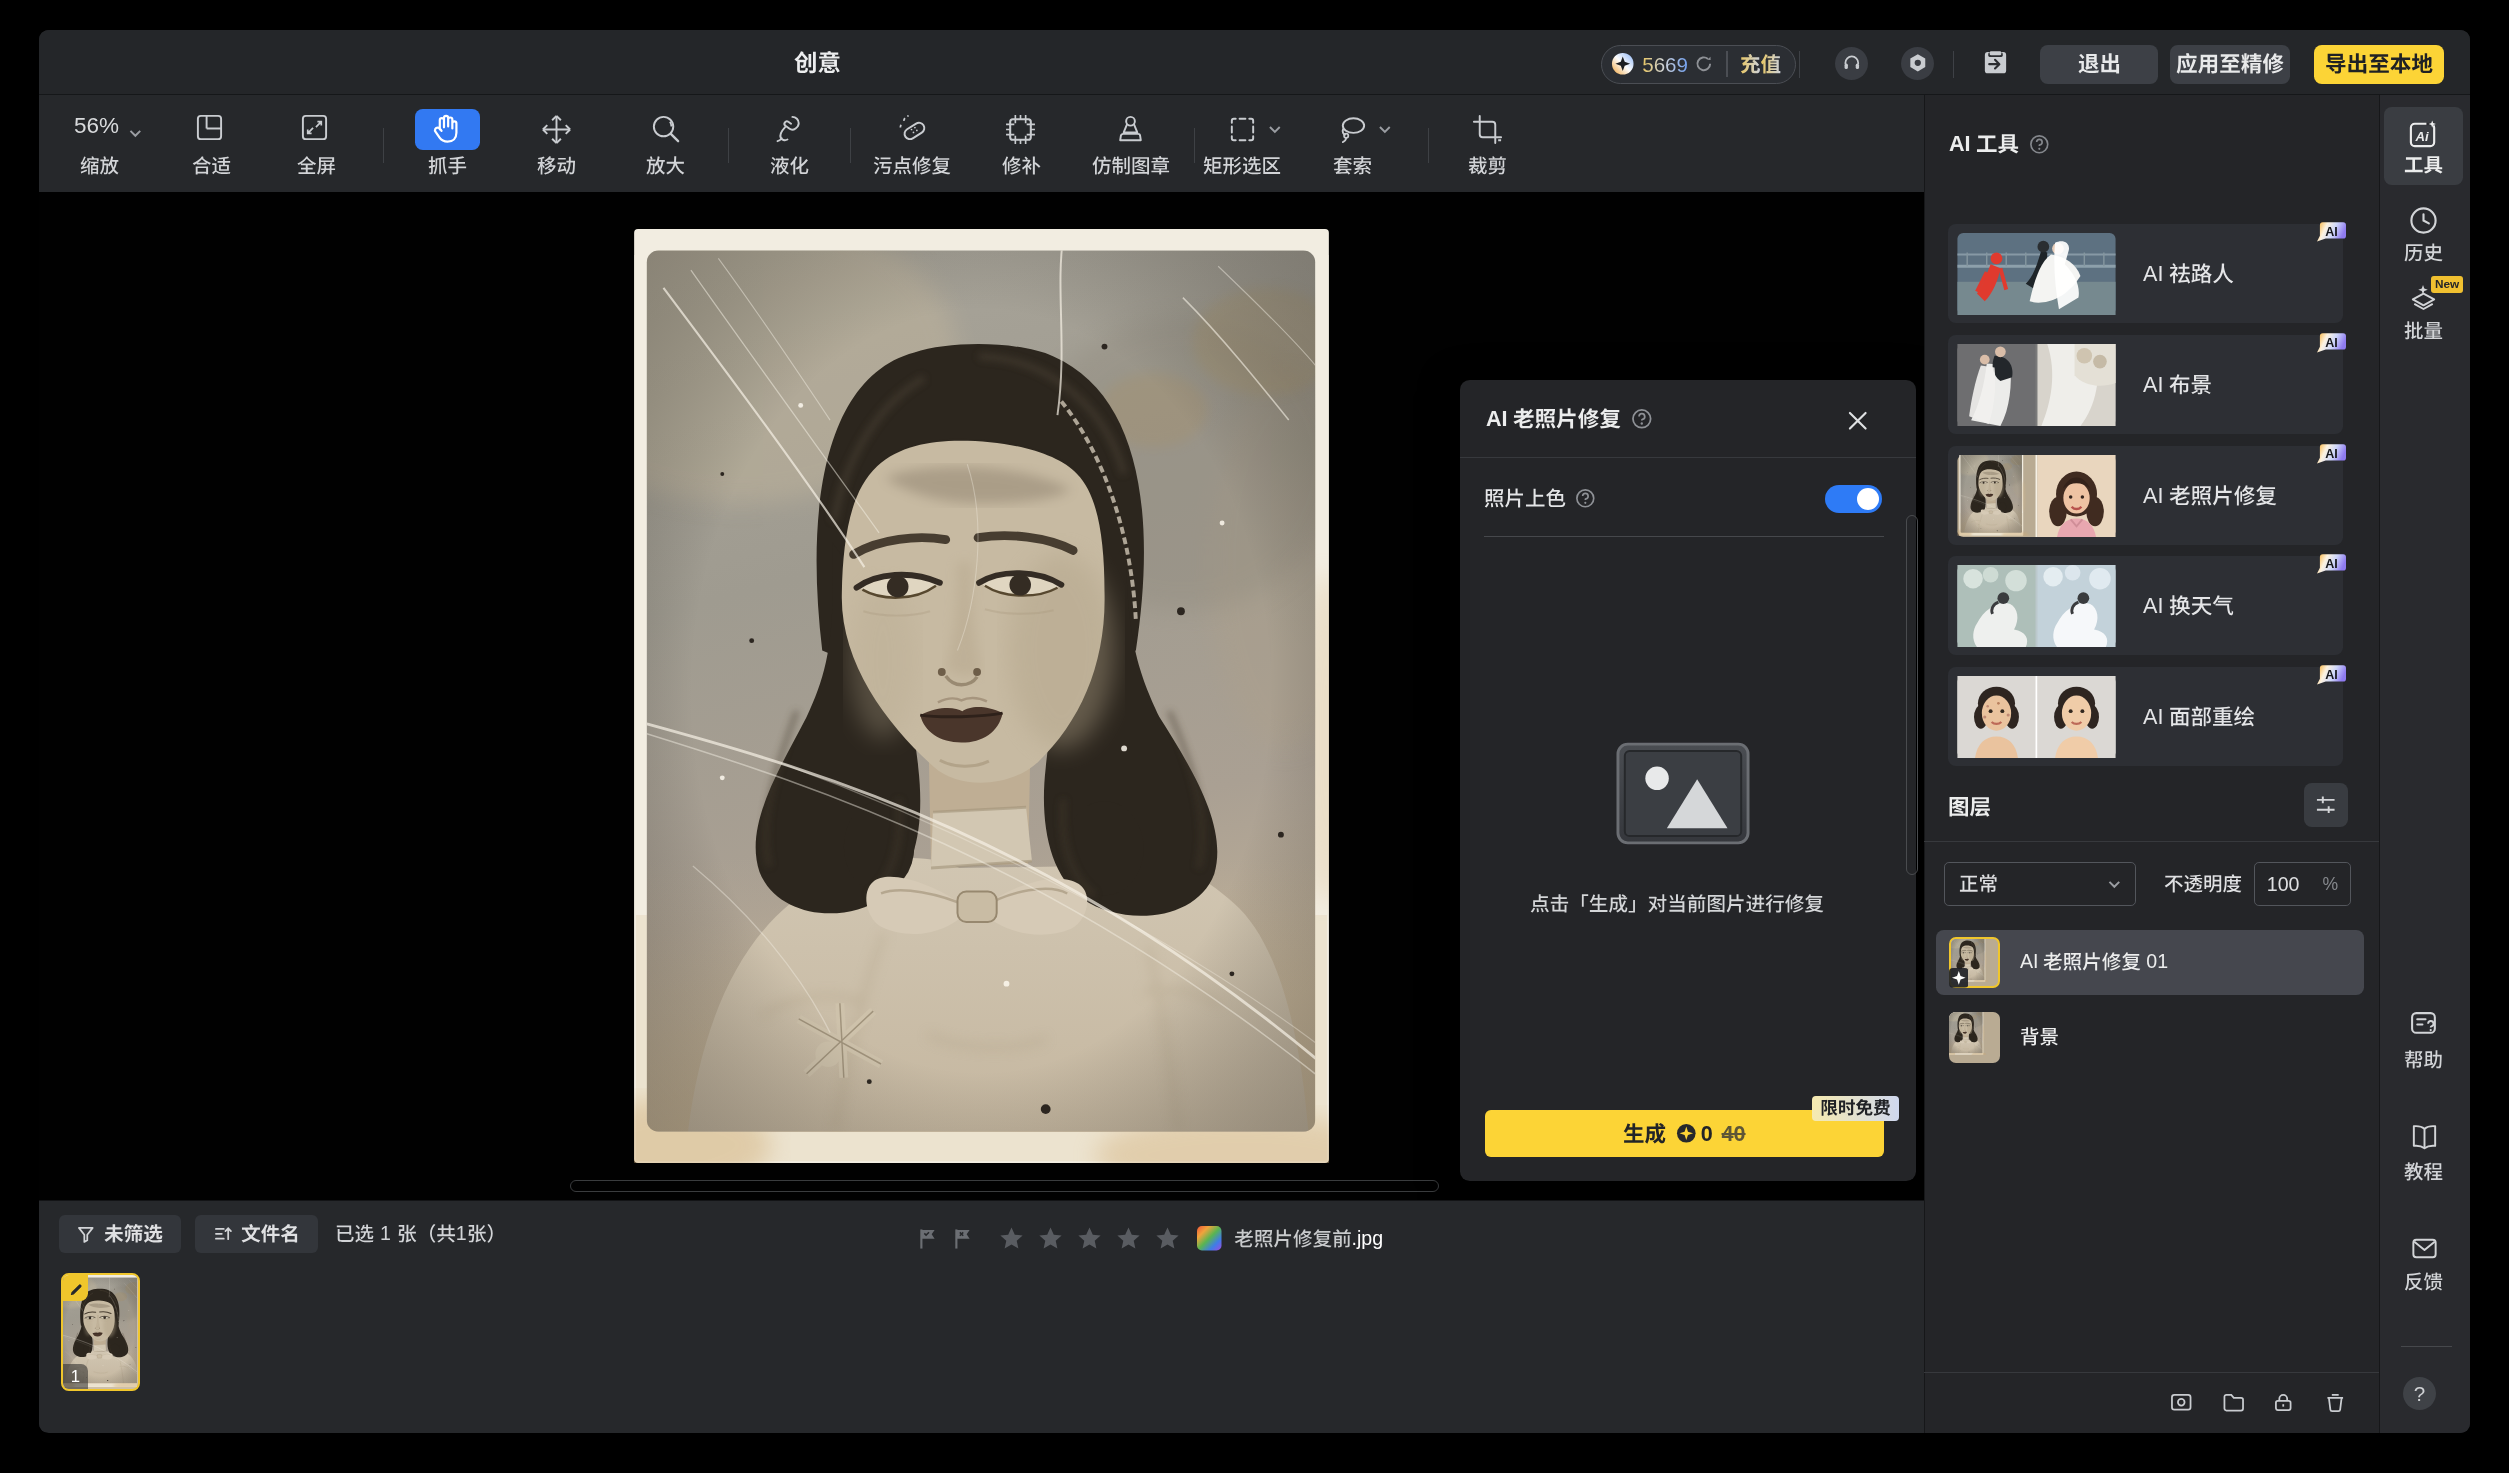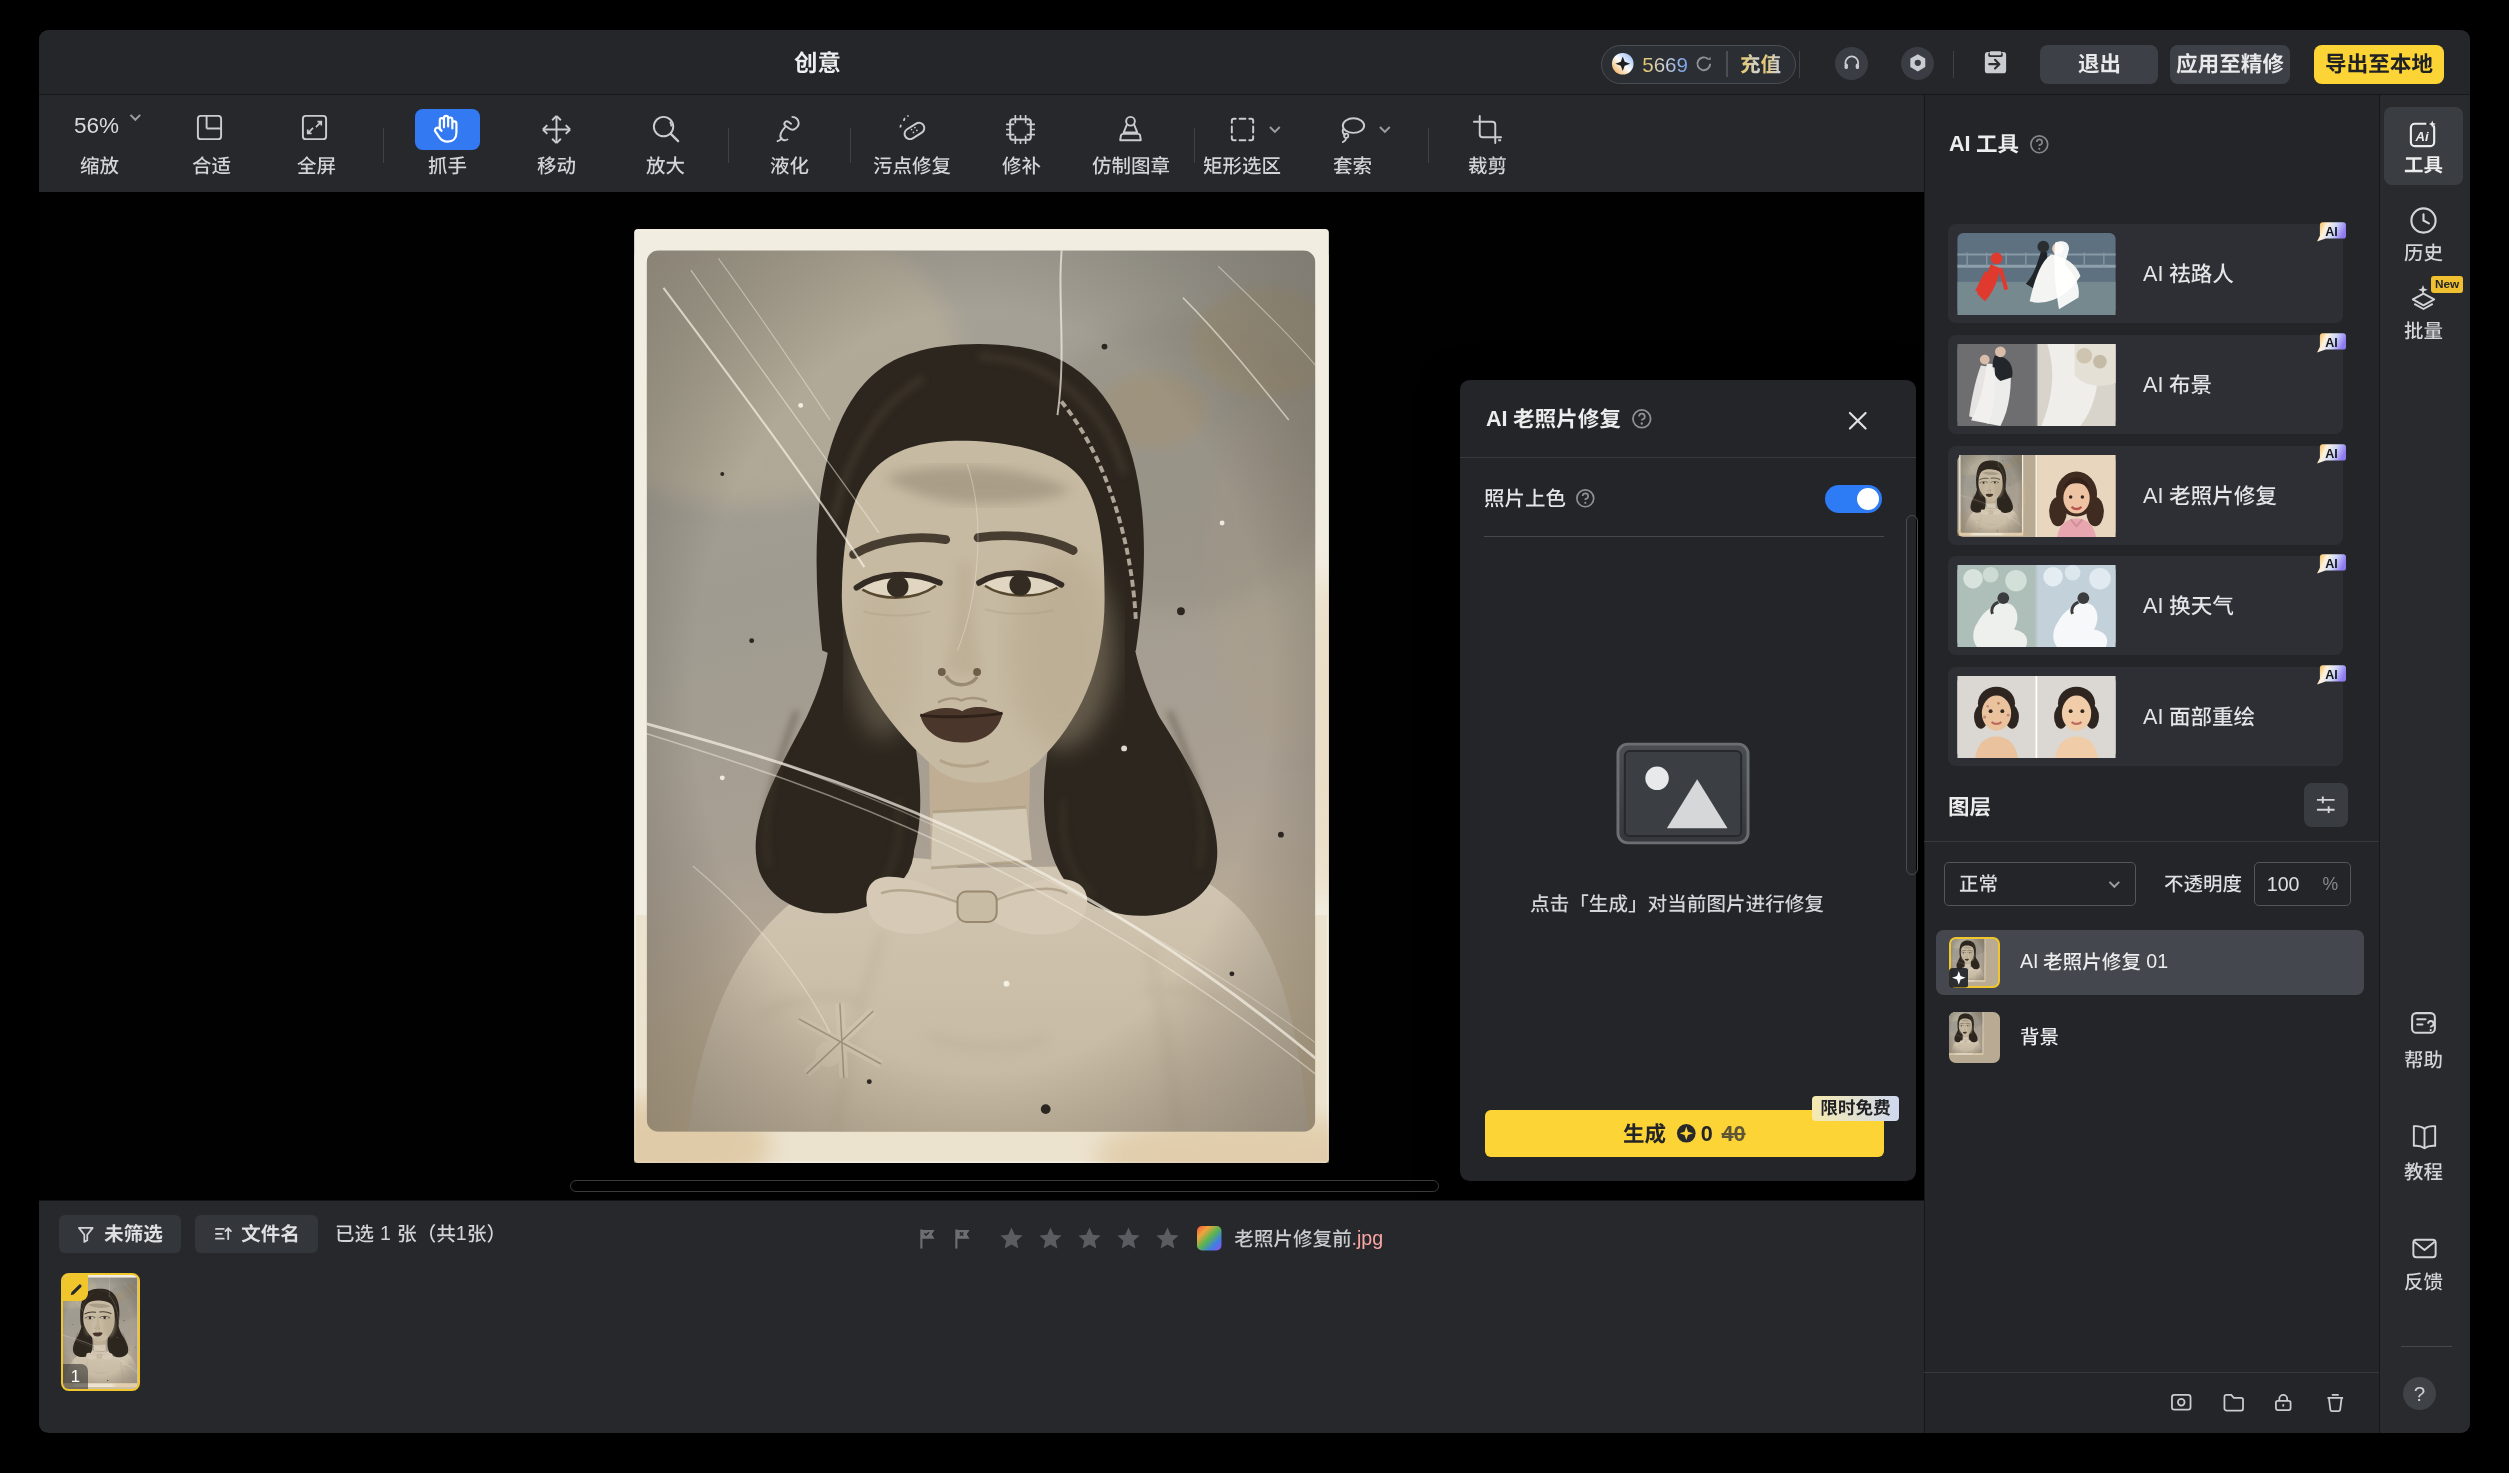--- a/index.html
+++ b/index.html
@@ -222,21 +222,21 @@
               <use href="#b51fa" x="1000"></use>
               <use href="#b81f3" x="2000"></use>
               <use href="#b672c" x="3000"></use>
               <use href="#b5730" x="4000"></use>
             </svg>
           </div>
         </div>
       </div>
       <div style="position:absolute;left:0px;top:65px;width:1885px;height:97px;background:#26282b"></div>
       <div style="position:absolute;left:35px;top:81px;">
-        <div style="display:flex;align-items:flex-start">
+        <div style="display:flex;align-items:flex-end">
           <span style="font:400 22.5px/29px 'Liberation Sans';color:#d8dadc">56%</span>
           <svg width="14.7" height="12.7" viewBox="0 0 15 13" fill="none" style="display:block;margin-left:8.8px">
             <path d="M2.5 4 l5 5 5-5" stroke="#9a9da2" stroke-width="2" fill="none"></path>
           </svg>
         </div>
       </div>
       <div style="position:absolute;left:41px;top:126px;">
         <div style="display:flex;align-items:center">
           <svg width="39" height="19.6" viewBox="0 -860 2000 1000" fill="#d2d4d7" style="display:block;flex:none">
             <use href="#r7f29" x="0"></use>
@@ -1322,21 +1322,21 @@
             <div style="display:flex;align-items:center">
               <svg width="118" height="19.6" viewBox="0 -860 6000 1000" fill="#c8cacc" style="display:block;flex:none">
                 <use href="#r8001" x="0"></use>
                 <use href="#r7167" x="1000"></use>
                 <use href="#r7247" x="2000"></use>
                 <use href="#r4fee" x="3000"></use>
                 <use href="#r590d" x="4000"></use>
                 <use href="#r524d" x="5000"></use>
               </svg>
             </div>
-            <span style="font:400 19.6px/19.6px 'Liberation Sans';color:#fca5a5">.jpg</span>
+            <span style="font:400 19.6px/19.6px 'Liberation Sans';color:#ffffff">.jpg</span>
           </div>
         </div>
       </div>
       <div style="position:absolute;left:21.6px;top:1243px;">
         <div style="width:79px;height:118px;border:2.9px solid #f0c62c;border-radius:7.8px;background:#cdbfa8;overflow:hidden;position:relative">
           <svg width="74" height="112" viewBox="0 0 709 953" preserveAspectRatio="xMidYMid slice" style="display:block;margin:0">
             <use href="#portrait"></use>
           </svg>
 <div style="position:absolute;left:0;top:0;width:25.5px;height:25.5px;border-radius:0 0 7.8px 0;background:#f0c62c;display:flex;align-items:center;justify-content:center">
             <svg width="13.7" height="13.7" viewBox="0 0 14 14" fill="none" style="display:block;">

